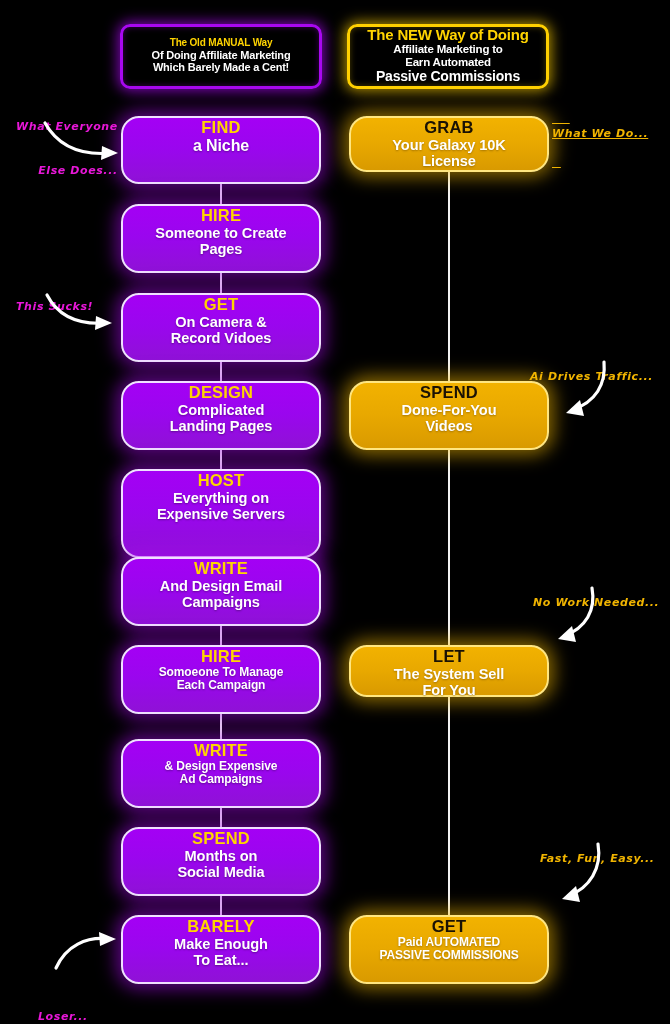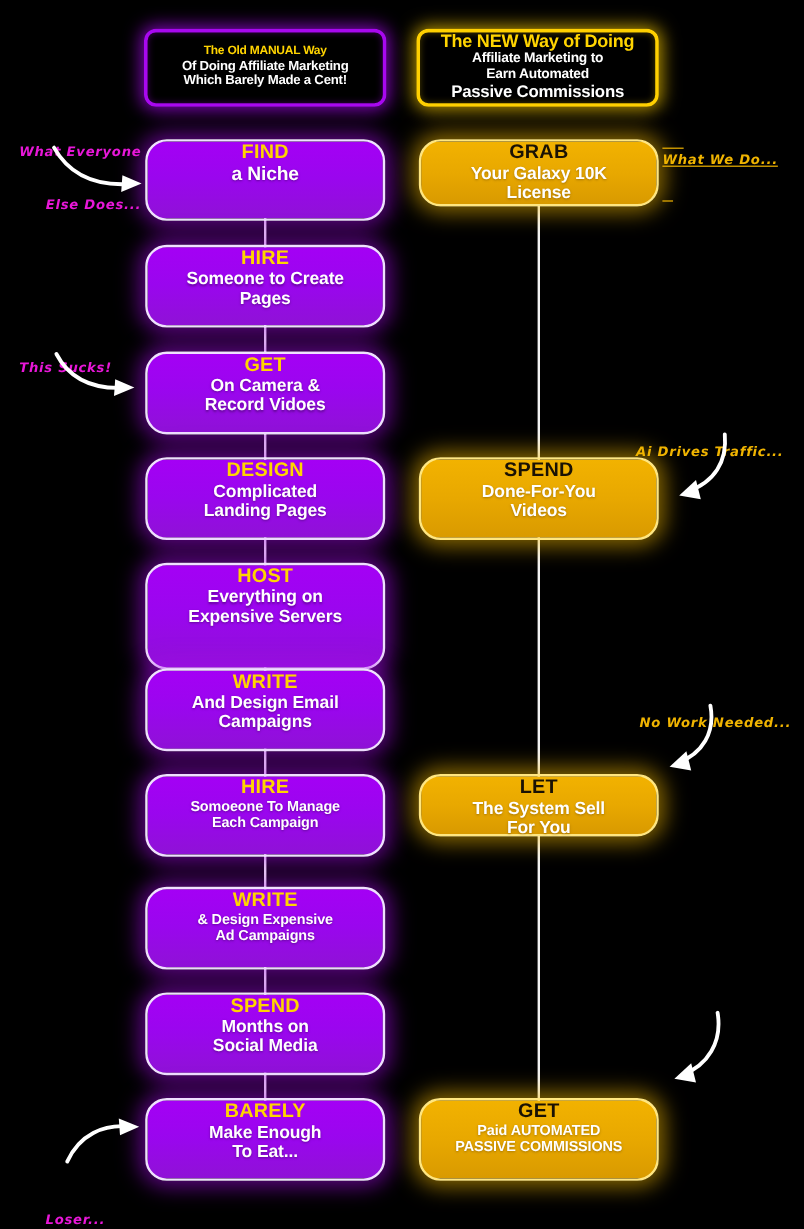--- a/index.html
+++ b/index.html
@@ -288,18 +288,21 @@
   </svg>
 
   <div class="note gold" style="left:533px; top:566px;">
     <div>No Work Needed...</div>
   </div>
   <svg class="arrow-svg" style="left:548px; top:584px;" width="62" height="62" viewBox="0 0 62 62">
     <path d="M44,4 C48,26 38,44 16,52" stroke="#ffffff" stroke-width="3.2" fill="none" stroke-linecap="round"></path>
     <path d="M24,42 L10,55 L28,58 Z" fill="#ffffff"></path>
   </svg>
 
+  <div class="note gold" style="left:540px; top:822px;">
+    <div>Fast, Fun, Easy...</div>
+  </div>
   <svg class="arrow-svg" style="left:552px; top:840px;" width="64" height="66" viewBox="0 0 64 66">
     <path d="M46,4 C50,28 38,48 16,56" stroke="#ffffff" stroke-width="3.2" fill="none" stroke-linecap="round"></path>
     <path d="M24,46 L10,59 L28,62 Z" fill="#ffffff"></path>
   </svg>
 
 </div>
 
 </body></html>

